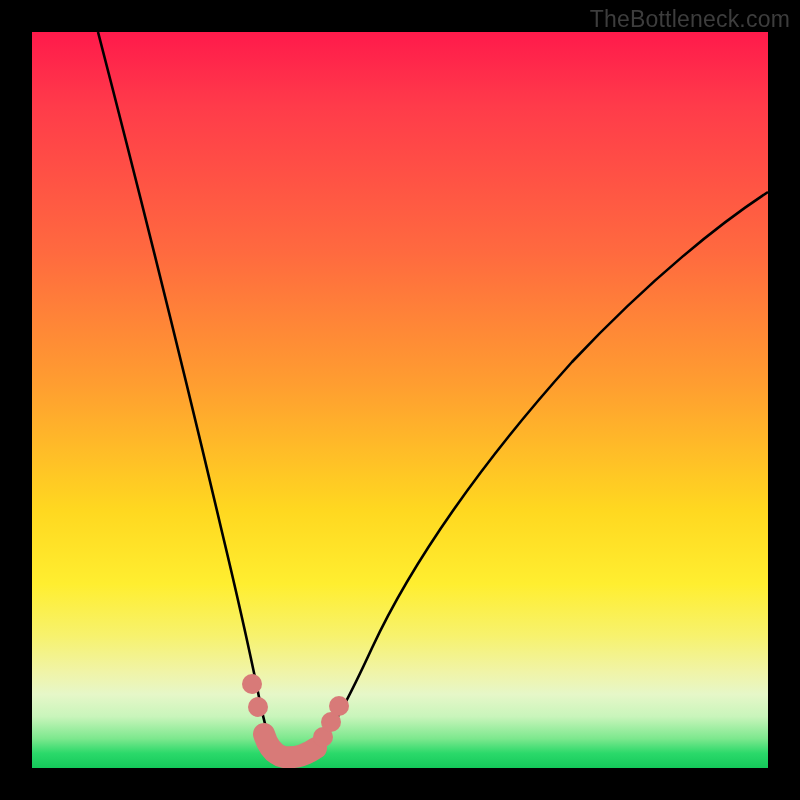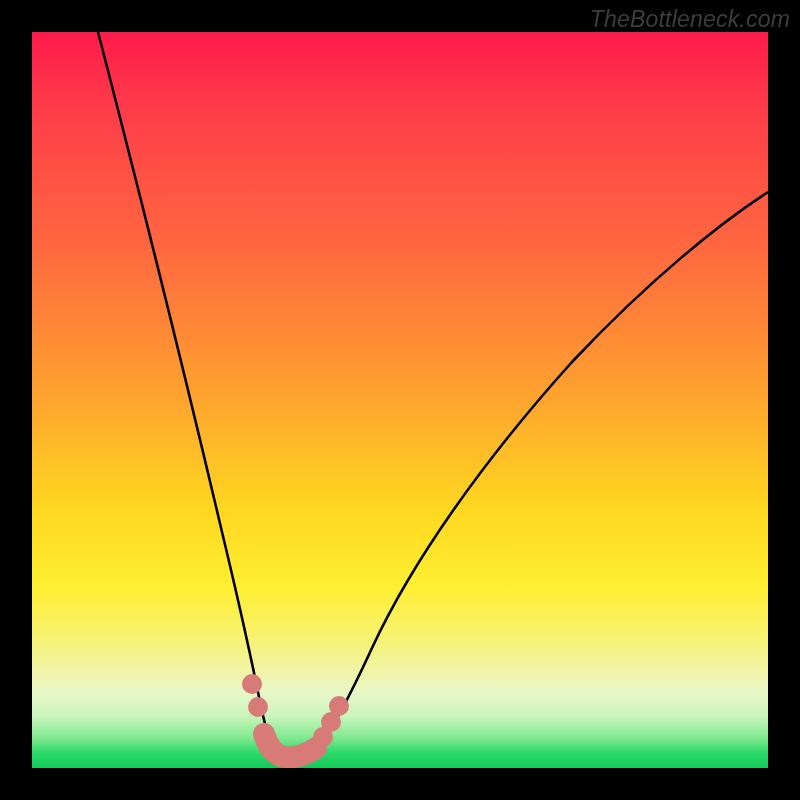--- a/index.html
+++ b/index.html
@@ -11,21 +11,20 @@
     font-family: Arial, Helvetica, sans-serif;
     overflow: hidden;
   }
   .frame {
     position: absolute;
     left: 0;
     top: 0;
     width: 800px;
     height: 576px;
     background: #000;
-    font-style: italic;
   }
   .plot-area {
     position: absolute;
     left: 32px;
     top: 32px;
     width: 736px;
     height: 736px;
     
     background: linear-gradient(
       to bottom,

